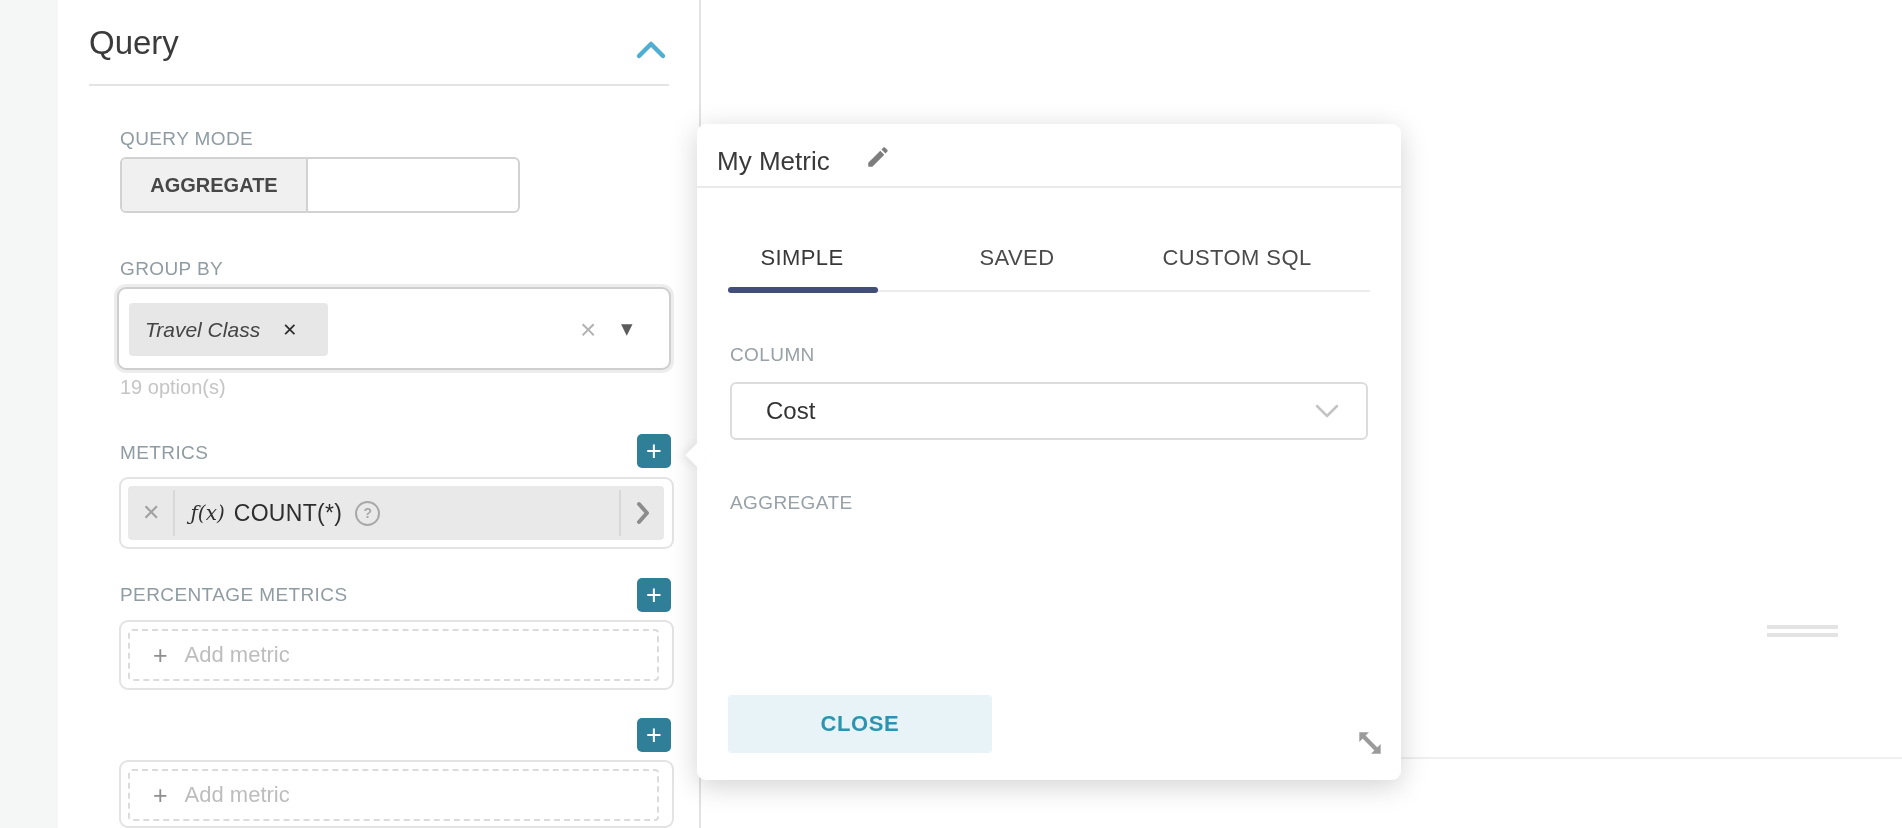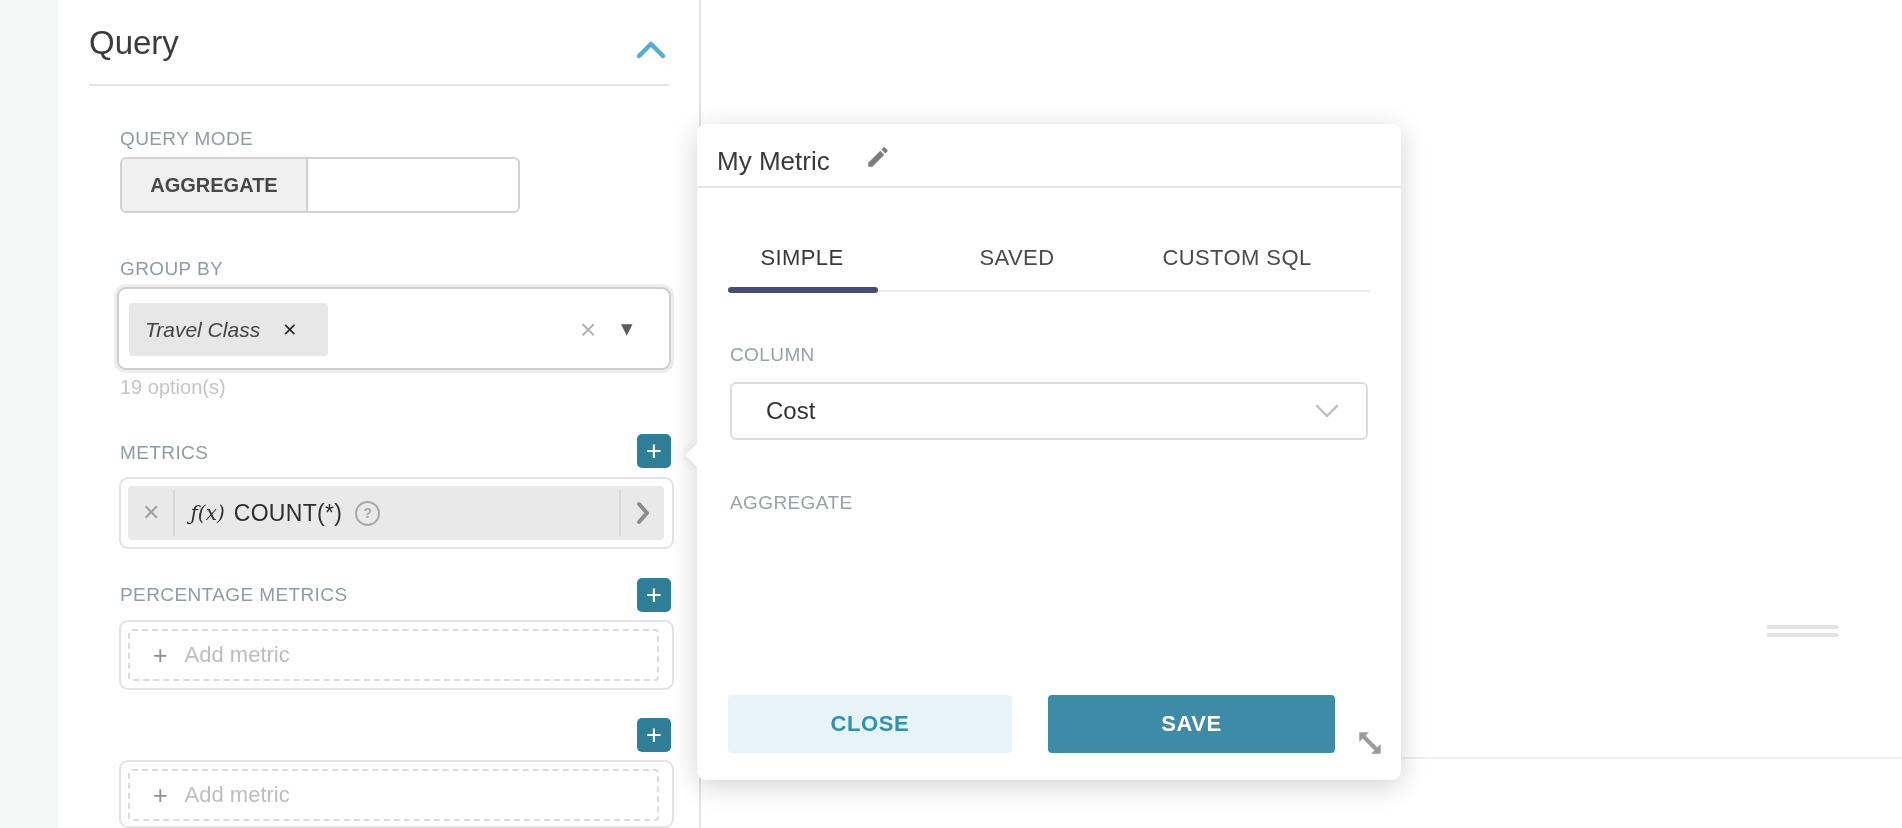--- a/index.html
+++ b/index.html
@@ -90,21 +90,21 @@
   #col-label{left:33px;top:220px;}
   #agg-label{left:33px;top:368px;}
   .pop-select{left:33px;width:638px;height:58px;box-sizing:border-box;border:2px solid #dcdcdc;
               border-radius:6px;background:#fff;display:flex;align-items:center;cursor:pointer;}
   #col-select{top:258px;}
   #agg-select{top:406px;}
   .pop-select .val{font-size:24px;color:#333;margin-left:34px;flex:1;}
   .pop-select .dchev{margin-right:26px;display:flex;align-items:center;}
   .foot-btn{top:571px;height:58px;border-radius:4px;display:flex;align-items:center;justify-content:center;
             font-size:22px;font-weight:bold;letter-spacing:.6px;cursor:pointer;}
-  #btn-close{left:31px;width:284px;background:#e7f3f7;color:#2e93af;}
+  #btn-close{left:31px;width:264px;background:#e7f3f7;color:#2e93af;}
   #btn-save{left:351px;width:287px;background:#3d8ba6;color:#fff;}
   #pop-resize{left:657px;top:603px;width:34px;height:34px;cursor:nwse-resize;}
 </style>
 </head>
 <body>
 
 <div id="canvas">
 
   <div class="abs" id="gutter"></div>
   <div class="abs" id="panel-divider"></div>
@@ -193,21 +193,20 @@
       <span class="dchev">
         <svg width="26" height="16" viewBox="0 0 26 16">
             <path d="M3 3 L13 13 L23 3" fill="none" stroke="#c3c3c3" stroke-width="2.5" stroke-linecap="round" stroke-linejoin="round"></path>
           </svg>
       </span>
     </div>
 
     <div class="abs pop-label" id="agg-label">AGGREGATE</div>
 
     <div class="abs foot-btn" id="btn-close">CLOSE</div>
-    <div class="abs foot-btn" id="btn-save">SAVE</div>
     <div class="abs" id="pop-resize">
       <svg width="32" height="32" viewBox="0 0 30 30">
         <path d="M5 5 h9 l-9 9 z" fill="#9b9b9b"></path>
         <path d="M25 25 h-9 l9 -9 z" fill="#9b9b9b"></path>
         <path d="M9 9 L21 21" stroke="#9b9b9b" stroke-width="4"></path>
       </svg>
     </div>
   </div>
 
 </div>

